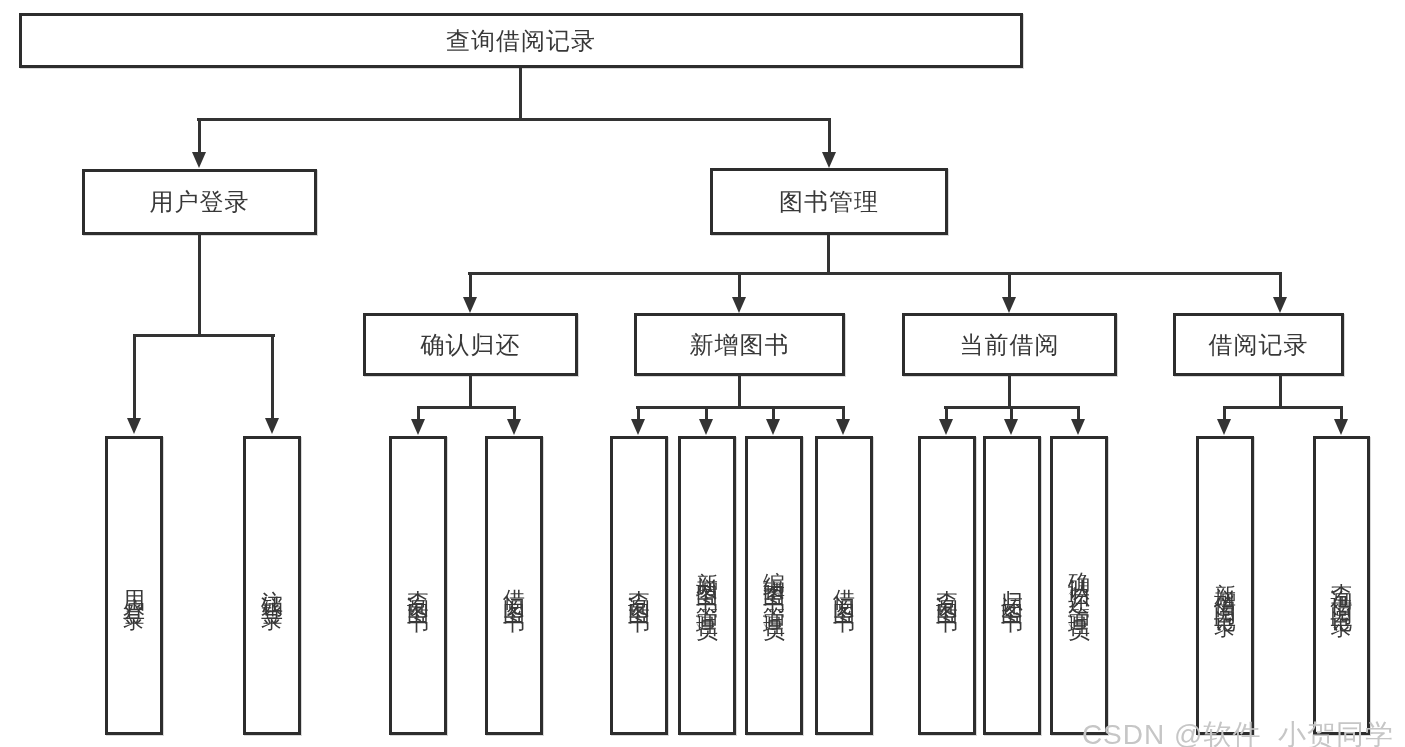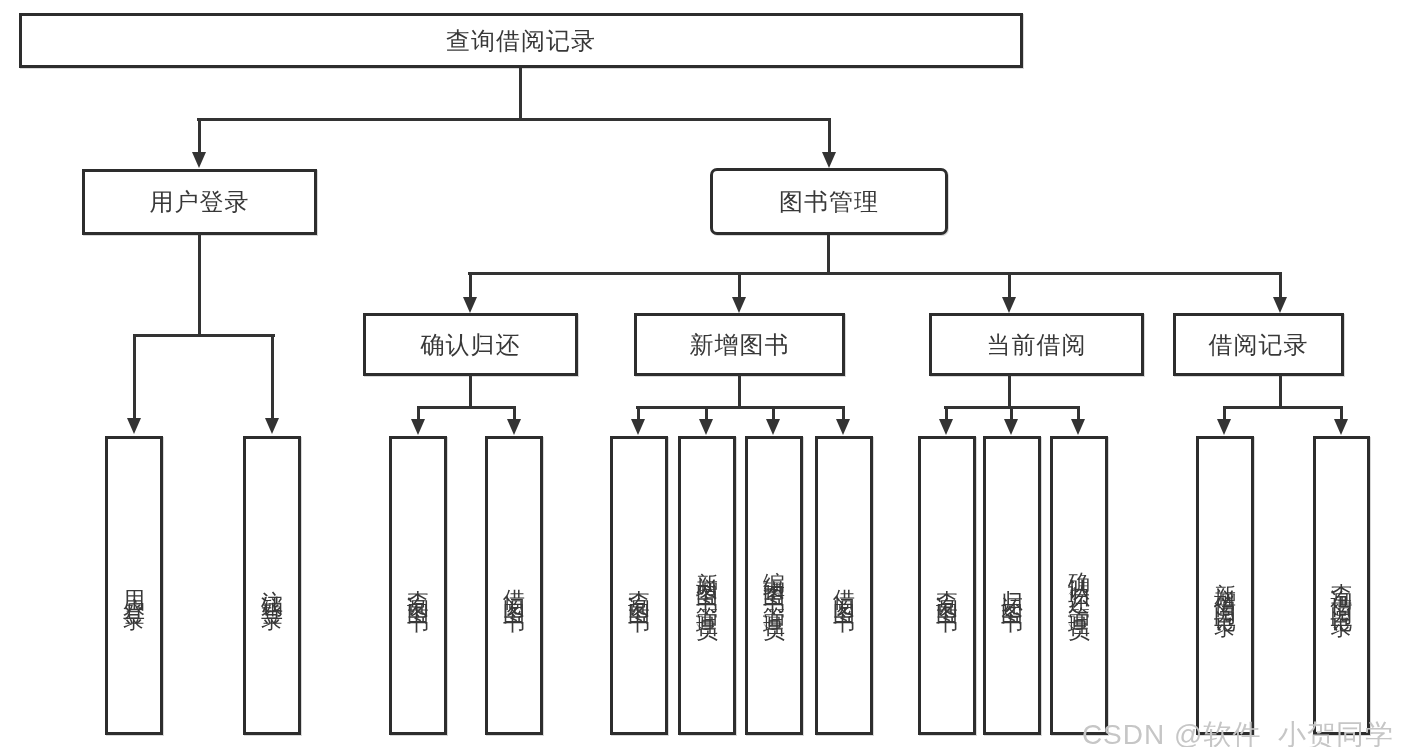--- a/index.html
+++ b/index.html
@@ -54,31 +54,31 @@
 
 <div id="stage">
 
   <div class="box hbox" style="left:19px; top:13px; width:1004px; height:55px;">
     <span>查询借阅记录</span>
   </div>
 
   <div class="box hbox" style="left:82px; top:169px; width:235px; height:66px;">
     <span>用户登录</span>
   </div>
-  <div class="box hbox" style="left:710px; top:168px; width:238px; height:67px;border-radius:7px;">
+  <div class="box hbox" style="left:710px; top:168px; width:238px; height:67px;">
     <span>图书管理</span>
   </div>
 
   <div class="box hbox" style="left:363px; top:313px; width:215px; height:63px;">
     <span>确认归还</span>
   </div>
   <div class="box hbox" style="left:634px; top:313px; width:211px; height:63px;">
     <span>新增图书</span>
   </div>
-  <div class="box hbox" style="left:902px; top:313px; width:215px; height:63px;margin-left:27px;">
+  <div class="box hbox" style="left:902px; top:313px; width:215px; height:63px;">
     <span>当前借阅</span>
   </div>
   <div class="box hbox" style="left:1173px; top:313px; width:171px; height:63px;">
     <span>借阅记录</span>
   </div>
 
   <div class="box vbox" style="left:105px; top:436px; width:58px; height:299px;">
     <span>用户登录</span>
   </div>
   <div class="box vbox" style="left:243px; top:436px; width:58px; height:299px;">

